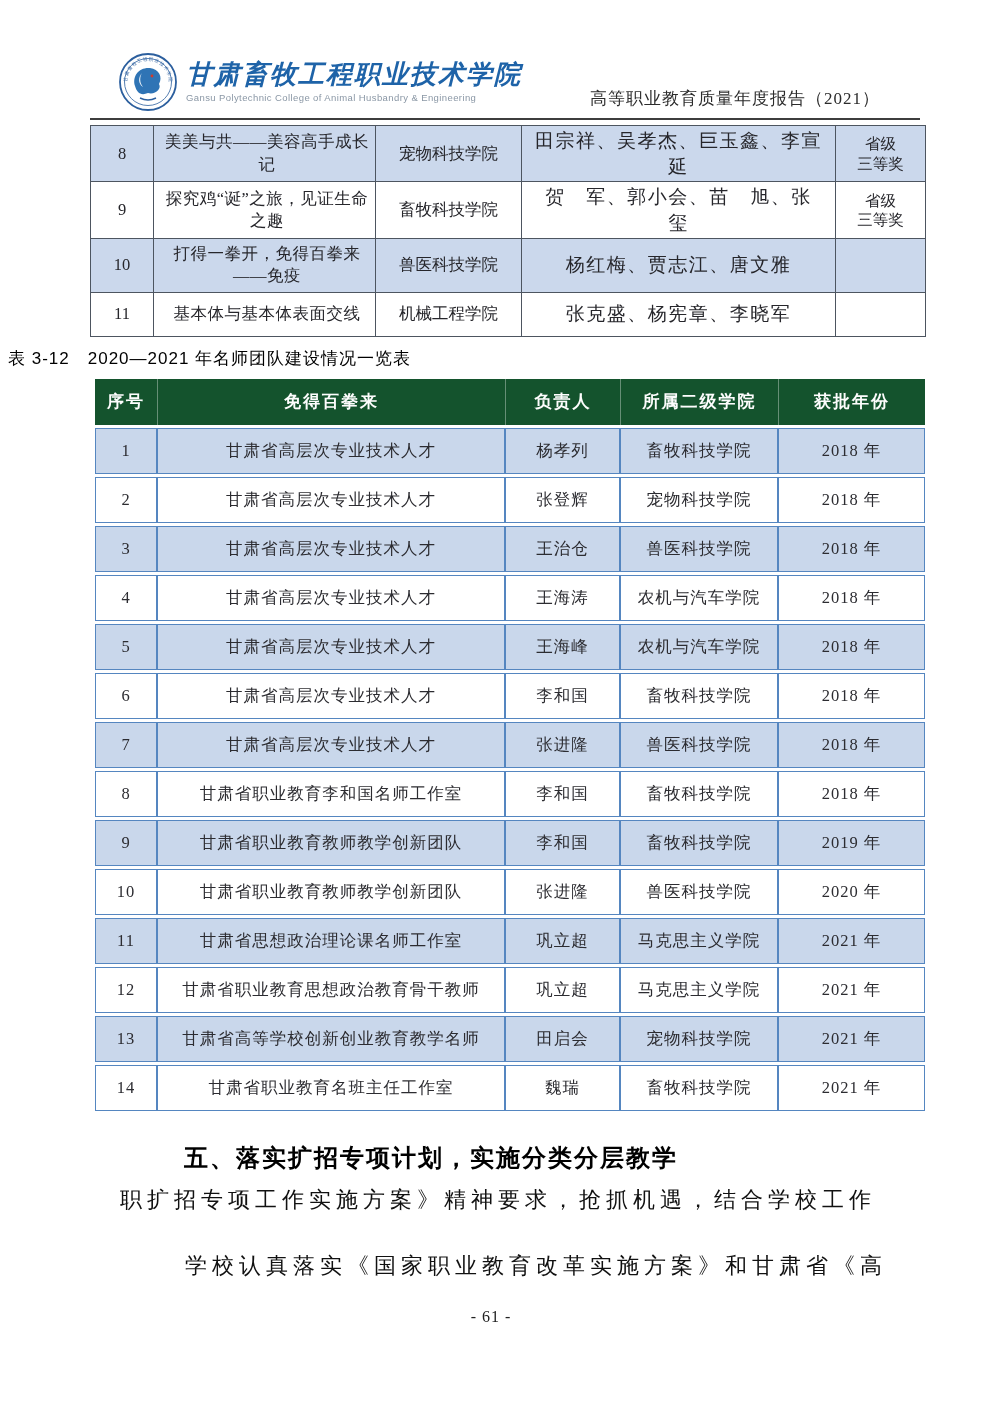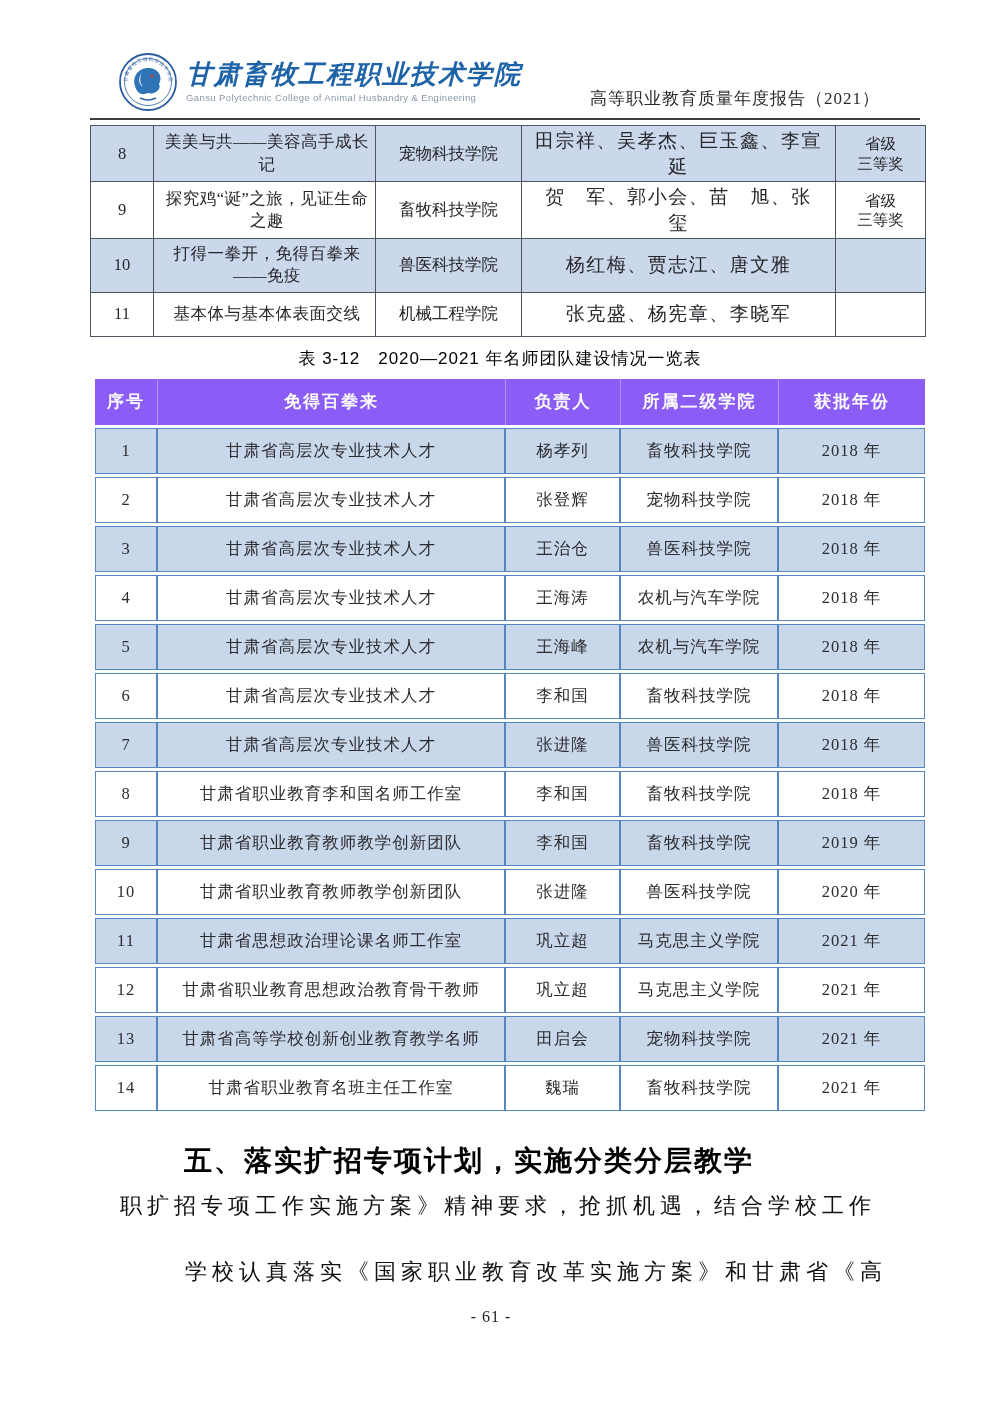--- a/index.html
+++ b/index.html
@@ -40,45 +40,45 @@
   .award-table tr:nth-child(even) td{background:#ffffff;}
   .award-table tr:nth-child(1){height:54px;}
   .award-table tr:nth-child(2){height:56px;}
   .award-table tr:nth-child(3){height:54px;}
   .award-table tr:nth-child(4){height:44px;}
   .award-table td.c-title{text-align:center;padding-left:9px;letter-spacing:.5px;}
   .award-table td.c-members{font-size:19px;letter-spacing:1.5px;}
   .award-table td.c-award{font-size:15.5px;line-height:1.25;}
   
   .caption{
-    margin-top:10px;text-align:center;font-size:17px;color:#000;
-    font-family:"Liberation Sans",sans-serif;letter-spacing:1px;
+    margin-top:10px;text-align:left;font-size:17px;color:#000;
+    font-family:"Liberation Sans",sans-serif;letter-spacing:1px;padding-left:8px;
   }
   
   .team-table{
     margin:6px 0 0 95px;width:830px;table-layout:fixed;
     border-collapse:separate;border-spacing:0 3px;
   }
   .team-table th{
-    background:#8b5cf6;color:#fdfdfd;font-size:17px;font-weight:bold;
+    background:#14532d;color:#fdfdfd;font-size:17px;font-weight:bold;
     height:44px;letter-spacing:2px;border:none;
     border-left:1px solid rgba(255,255,255,.35);
     font-family:"Liberation Sans",sans-serif;
   }
   .team-table th:first-child{border-left:none;}
   .team-table td{
     border:1px solid #5586c0;height:44px;text-align:center;vertical-align:middle;
     font-size:16.5px;color:#2c2c31;letter-spacing:1px;padding:0 4px;
   }
   .team-table tbody tr:nth-child(odd) td{background:#c9d7eb;}
   .team-table tbody tr:nth-child(even) td{background:#ffffff;}
   
   .heading{
     margin:28px 0 0 184px;font-family:"Liberation Sans",sans-serif;
-    font-weight:bold;font-size:28px;color:#000;letter-spacing:2px;
+    font-weight:bold;font-size:24px;color:#000;letter-spacing:2px;
   }
   .para-line{
     margin:0;font-size:22px;color:#111;letter-spacing:5px;line-height:52px;
   }
   .line1{margin:14px 0 0 185px;}
   .line2{margin:0 0 0 120px;}
   
   .footer{
     position:absolute;left:0;right:18px;top:1308px;text-align:center;
     font-size:16px;color:#222;letter-spacing:1px;

